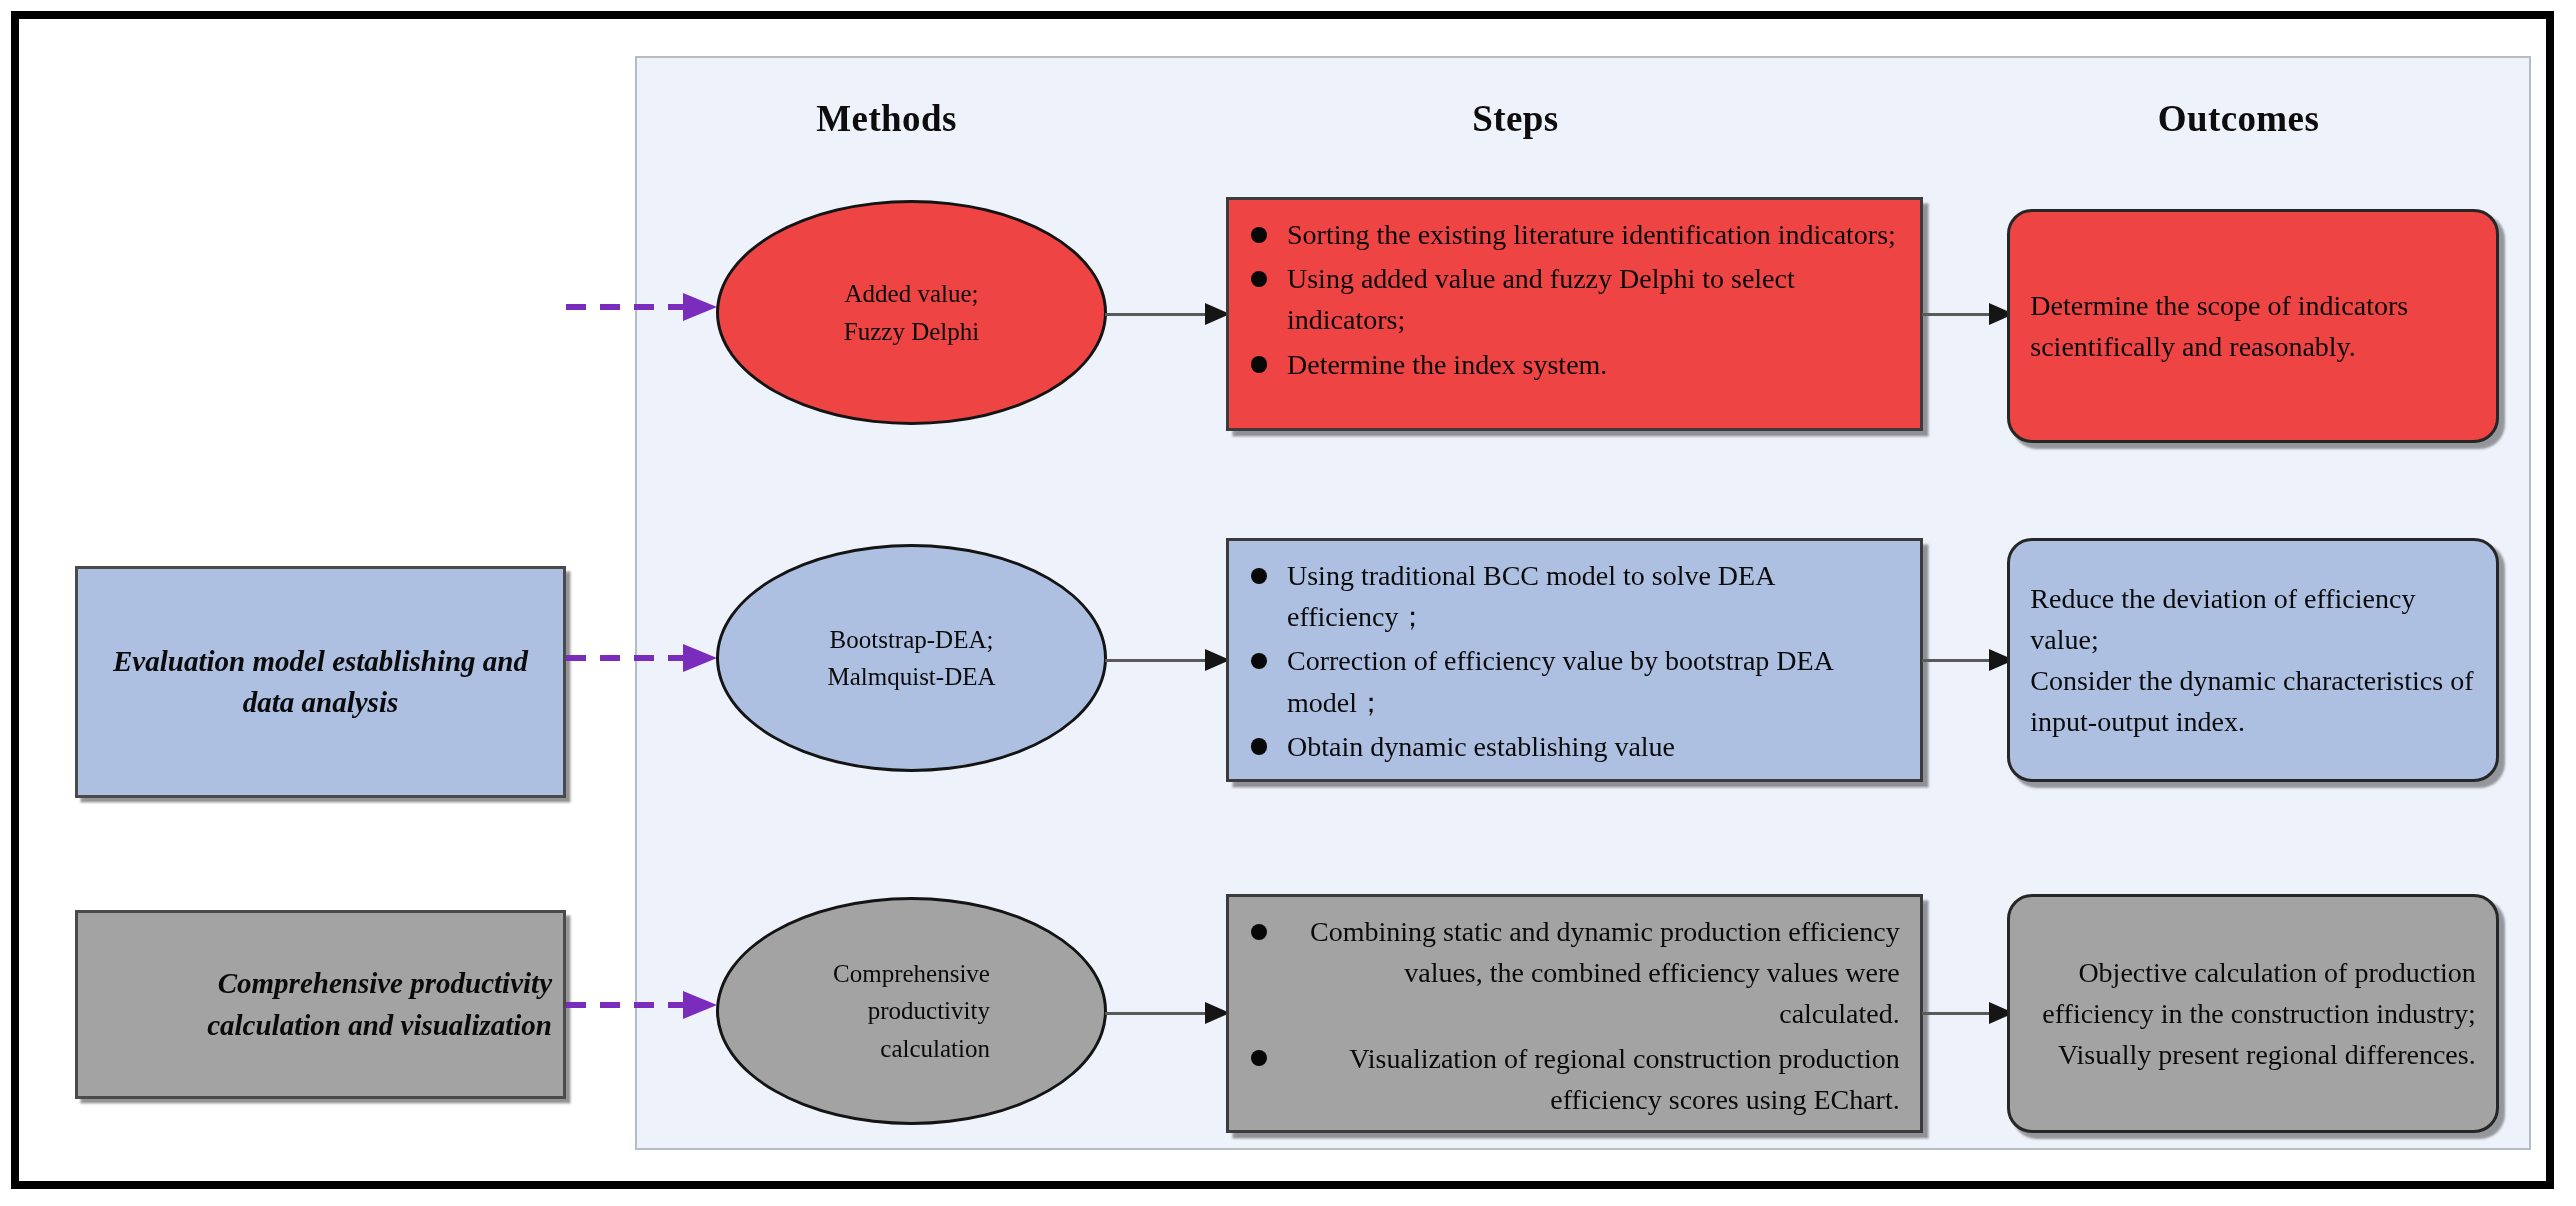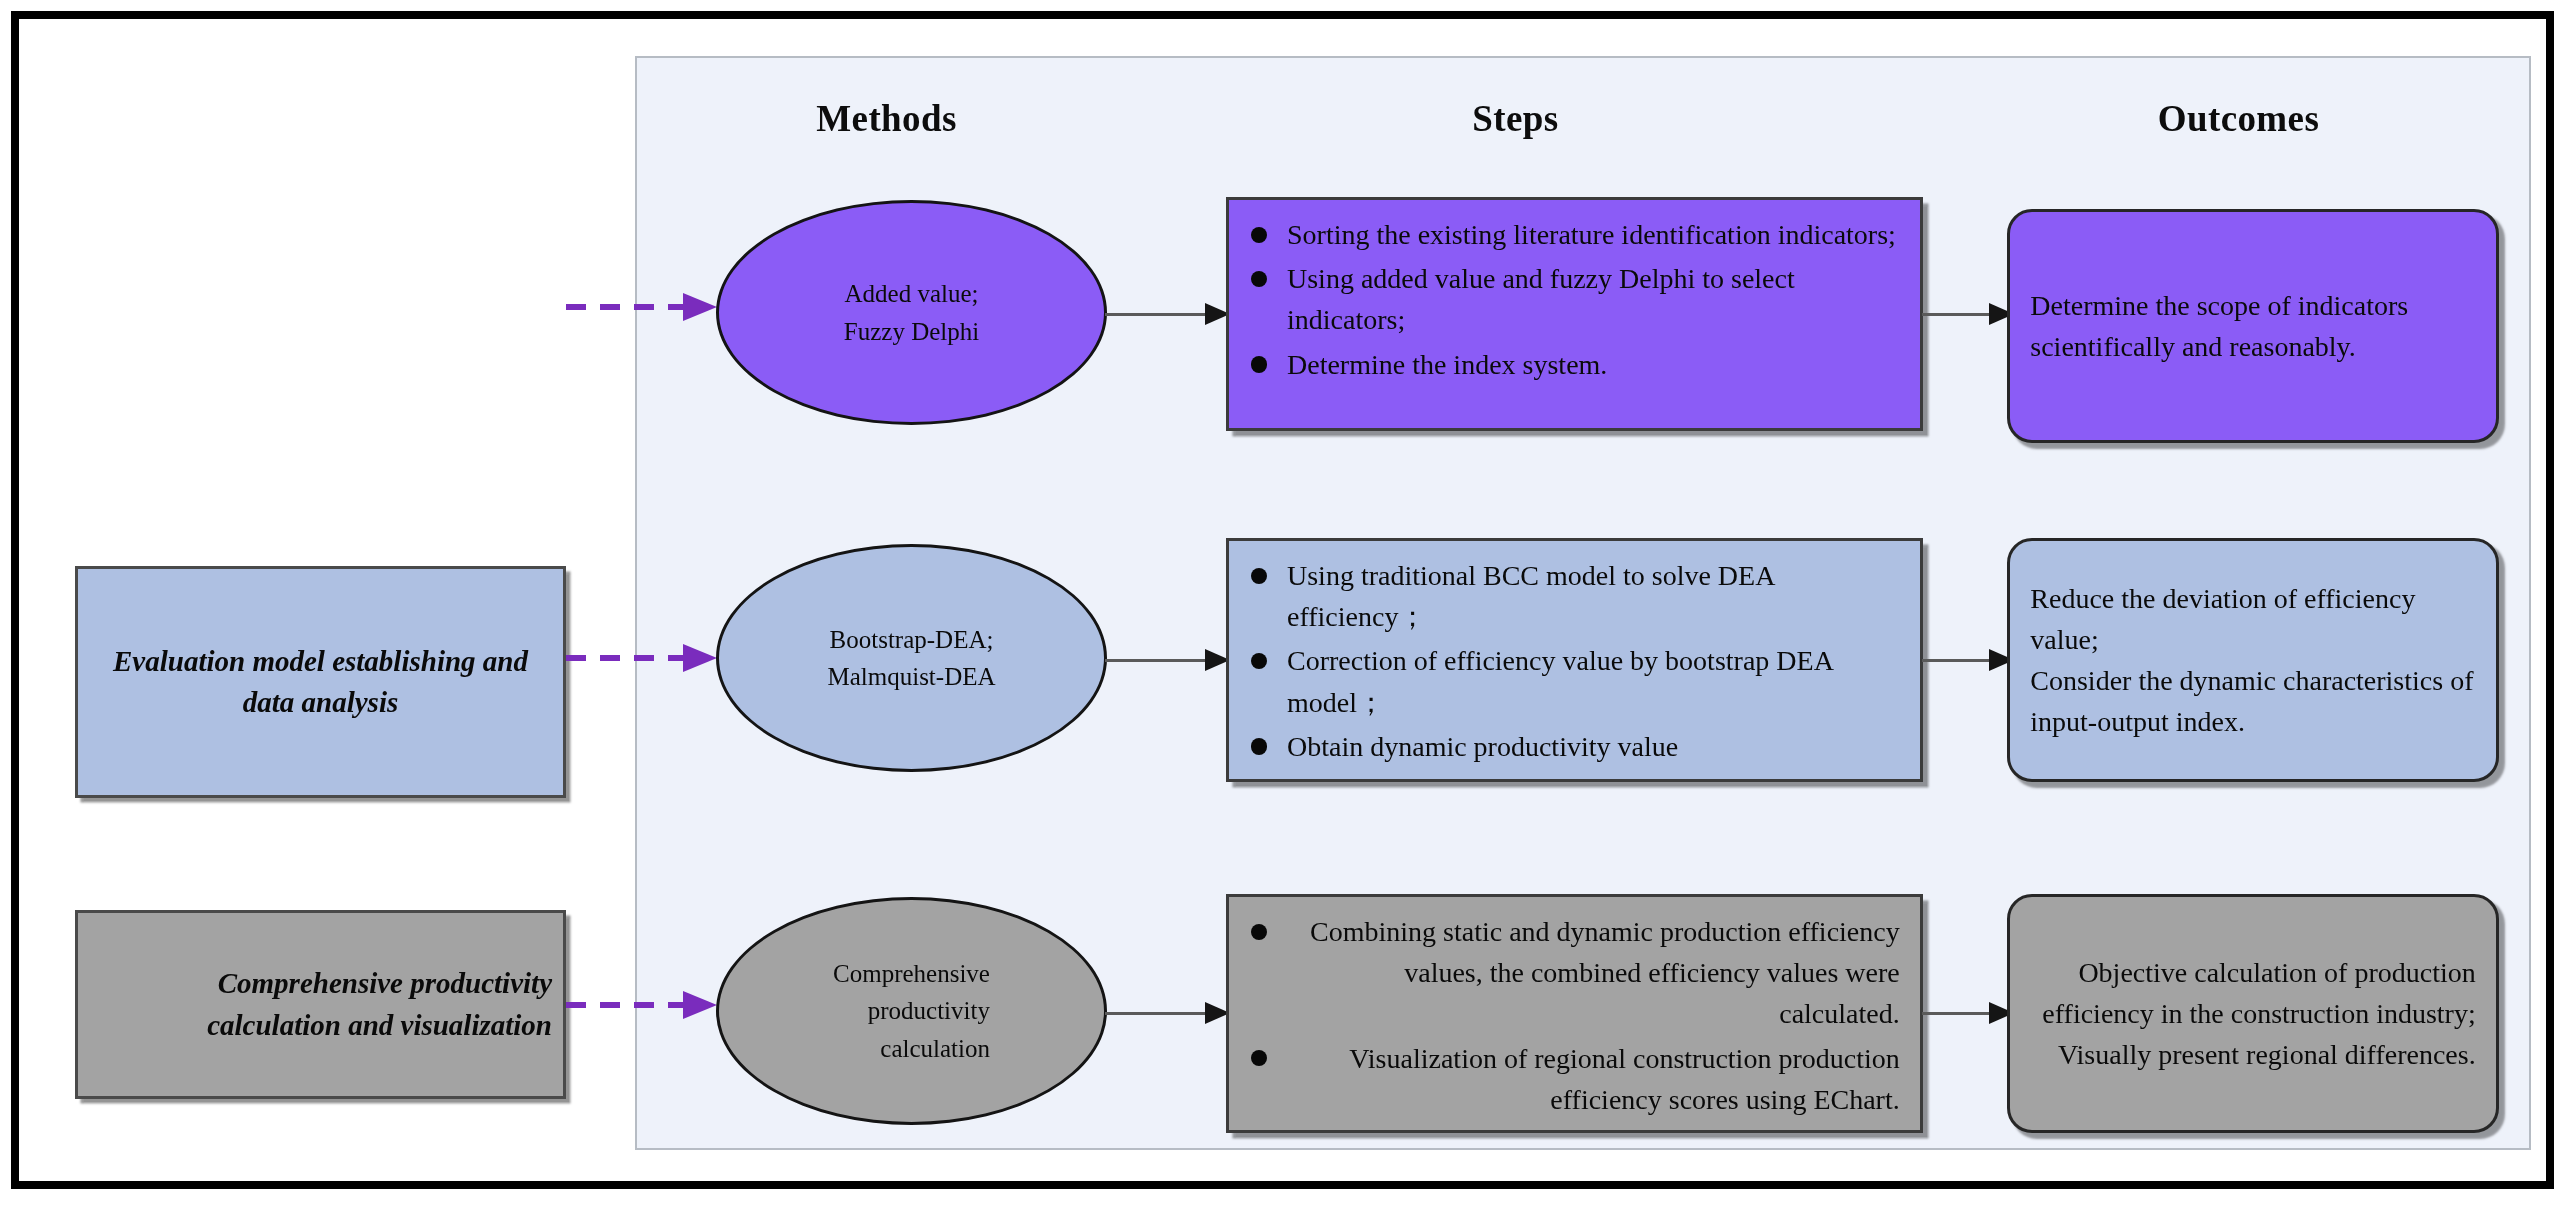--- a/index.html
+++ b/index.html
@@ -59,21 +59,21 @@
            border:3.1px solid #262626;border-radius:25px;box-sizing:border-box;
            box-shadow:5.5px 5.5px 2.3px rgba(0,0,0,0.38);
            padding:17px 20.3px;
            font-size:28px;line-height:1.47;color:#0a0a0a;
            display:flex;align-items:center;}
   #out-1{top:178px; height:234px;margin-top:12px;}
   #out-2{top:519px; height:244px;}
   #out-3{top:875px;height:239px;}
 
   
-  .c-peach{background:#8b5cf6;}
+  .c-peach{background:#ef4444;}
   .c-blue {background:#aec0e2;}
   .c-green{background:#a3a3a3;text-align:right;}
 
   
   .dash-arrow{position:absolute;height:31px;width:156px;}
   #da-1{left:547px; top:272px;}
   #da-2{left:547px; top:623px;}
   #da-3{left:547px; top:970px;}
   .dash-line{position:absolute;left:0;top:13.3px;width:120px;height:5.5px;
              background:repeating-linear-gradient(to right,
@@ -148,21 +148,21 @@
 
   <div class="thin-arrow" id="ta-a2">
     <div class="thin-line"></div>
     <div class="thin-head"></div>
   </div>
 
   <div class="steps c-blue" id="steps-2">
     <ul>
       <li><span class="bullet"></span><span>Using traditional BCC model to solve DEA efficiency；</span></li>
       <li><span class="bullet"></span><span>Correction of efficiency value by bootstrap DEA model；</span></li>
-      <li><span class="bullet"></span><span>Obtain dynamic productivity value</span></li>
+      <li><span class="bullet"></span><span>Obtain dynamic establishing value</span></li>
     </ul>
   </div>
 
   <div class="thin-arrow" id="ta-b2">
     <div class="thin-line"></div>
     <div class="thin-head"></div>
   </div>
 
   <div class="outcome c-blue" id="out-2">
     <span>Reduce the deviation of efficiency value;<br>Consider the dynamic characteristics of input-output index.</span>

